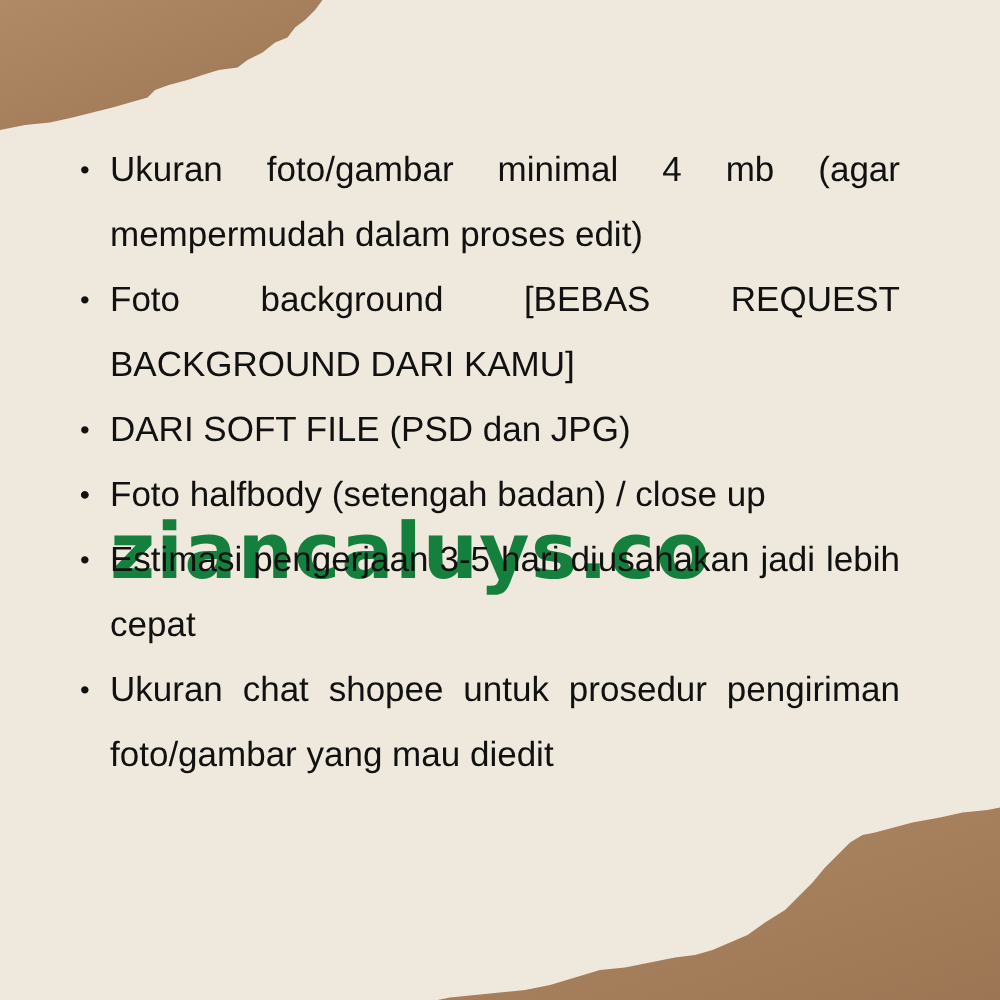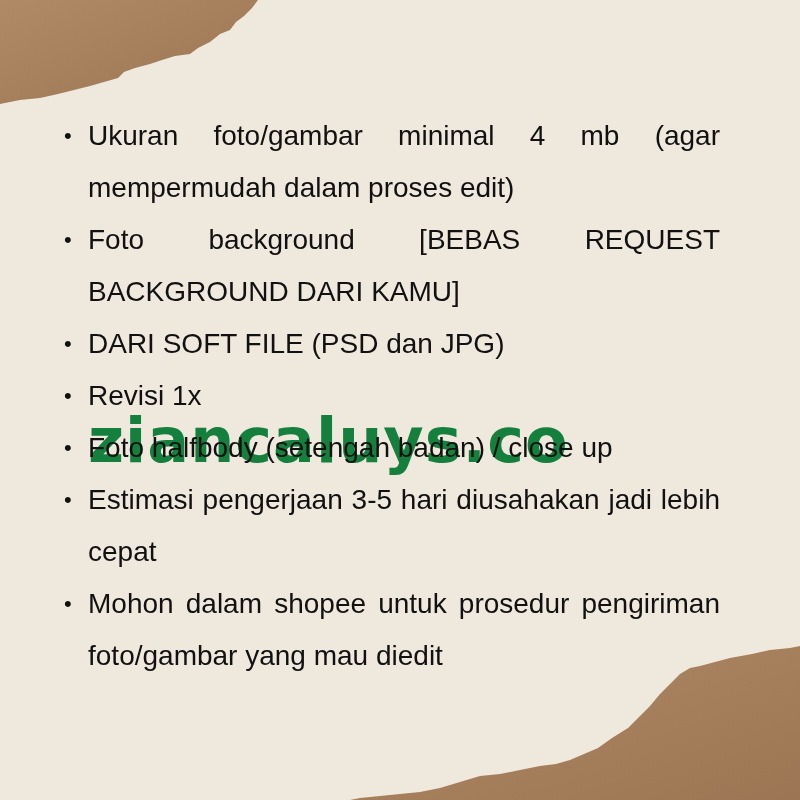--- a/index.html
+++ b/index.html
@@ -24,17 +24,17 @@
   <path d="M0,0 L258,0 L252,8 L244,16 L236,22 L230,30 L220,34 L210,42 L198,48 L190,54 L175,56 L162,60 L150,64 L135,68 L124,72 L118,78 L104,82 L90,86 L74,90 L58,94 L40,98 L20,100 L0,104 Z" fill="url(#kraft)"></path>
   <path d="M800,646 L790,648 L770,650 L752,654 L730,658 L715,662 L700,666 L690,668 L680,674 L670,684 L660,694 L650,706 L640,716 L628,728 L612,738 L598,748 L584,754 L570,760 L556,764 L540,766 L520,770 L500,774 L480,776 L460,782 L440,788 L420,792 L400,794 L380,796 L360,798 L350,800 L800,800 Z" fill="url(#kraft)"></path>
 </svg>
 
 <div class="watermark">ziancaluys.co</div>
 
 <ul class="list">
   <li class="item"><span class="bullet">•</span><span>Ukuran foto/gambar minimal 4 mb (agar mempermudah dalam proses edit)</span></li>
   <li class="item"><span class="bullet">•</span><span>Foto background [BEBAS REQUEST BACKGROUND DARI KAMU]</span></li>
   <li class="item"><span class="bullet">•</span><span>DARI SOFT FILE (PSD dan JPG)</span></li>
-  <li class="item"><span class="bullet">•</span><span>Revisi 1x</span></li>
+  <li class="item"><span class="bullet">•</span></li>
   <li class="item"><span class="bullet">•</span><span>Foto halfbody (setengah badan) / close up</span></li>
   <li class="item"><span class="bullet">•</span><span>Estimasi pengerjaan 3-5 hari diusahakan jadi lebih cepat</span></li>
-  <li class="item"><span class="bullet">•</span><span>Mohon dalam shopee untuk prosedur pengiriman foto/gambar yang mau diedit</span></li>
+  <li class="item"><span class="bullet">•</span><span>Ukuran chat shopee untuk prosedur pengiriman foto/gambar yang mau diedit</span></li>
 </ul>
 
 </body></html>

